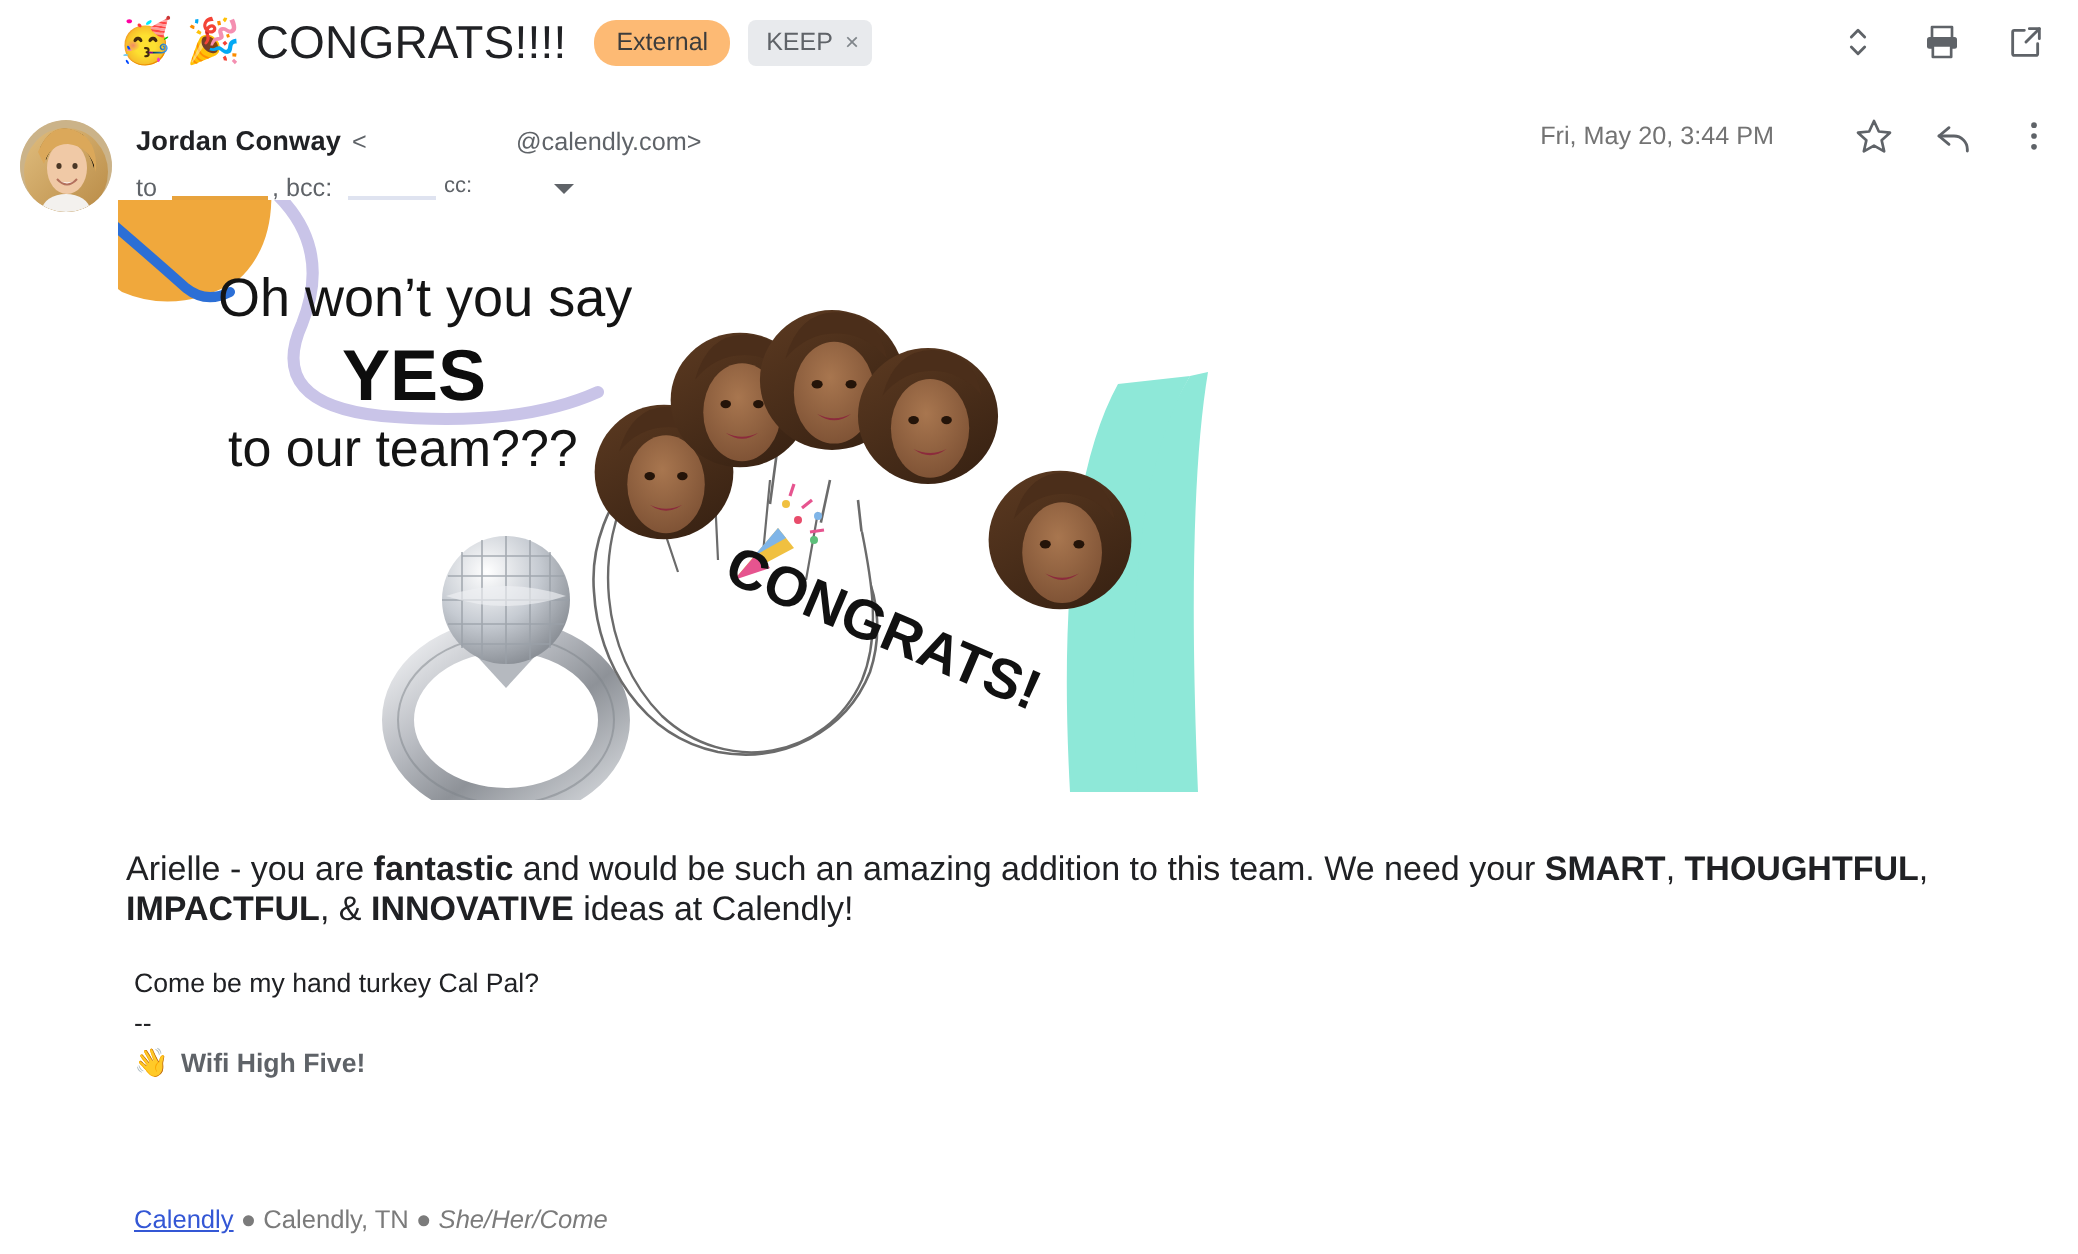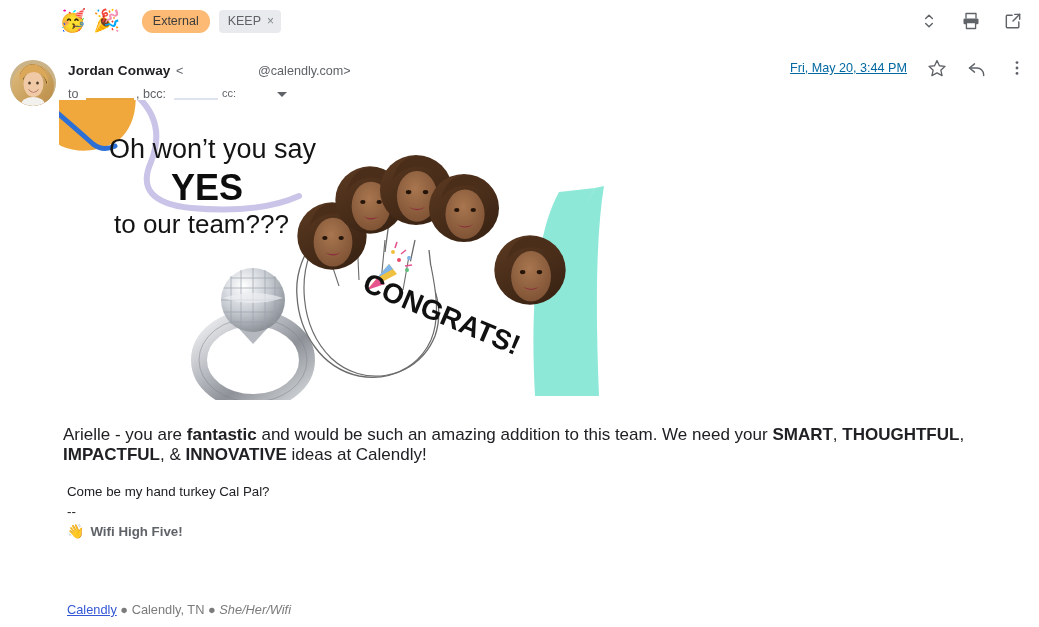--- a/index.html
+++ b/index.html
@@ -75,21 +75,21 @@
   .recip-cc { position: absolute; left: 222px; top: 32px; font-size: 11px; color: #5f6368; }
   .recip-caret {
     position: absolute; left: 277px; top: 37px; width: 0; height: 0;
     border-left: 5px solid transparent; border-right: 5px solid transparent;
     border-top: 5px solid #5f6368;
   }
 
   .header-right {
     position: absolute; right: 12px; top: 58px; display:flex; align-items:center; gap: 20px;
   }
-  .date-text { font-size: 12.6px; color: #0369a1; white-space: nowrap; margin-right: 0; text-decoration: underline; }
+  .date-text { font-size: 12.6px; color: #737373; white-space: nowrap; margin-right: 20px; }
   .hricon { width: 20px; height: 20px; color: #5f6368; display:block; }
   .hricon svg { display:block; }
 
   
   .meme-wrap {
     position: absolute; left: 59px; top: 100px; width: 545px; height: 300px;
     background: #8b5cf6; overflow: hidden;
   }
   .meme-wrap svg { display:block; }
 
@@ -121,20 +121,21 @@
 </style>
 </head>
 <body>
 
 <div id="app">
 
   <div class="subject-bar">
     <div class="subject-left">
       <span class="emoji-title">🥳</span>
       <span class="emoji-title">🎉</span>
+      <span class="subject-text">CONGRATS!!!!</span>
       <span class="badge-external">External</span>
       <span class="chip-keep">
         <span>KEEP</span>
         <span class="chip-x">×</span>
       </span>
     </div>
 
     <div class="subject-right">
       <span class="tbicon">
         <svg width="20" height="20" viewBox="0 0 24 24" fill="none" stroke="currentColor" stroke-width="1.7" stroke-linecap="round" stroke-linejoin="round">
@@ -360,16 +361,16 @@
   <div class="para2">Come be my hand turkey Cal Pal?</div>
   <div class="dashes">--</div>
 
   <div class="wifi-line">
     <span class="wifi-emoji">👋</span>
     <span>Wifi High Five!</span>
   </div>
 
 
   <div class="sig-second">
-    <a class="sig-link" href="#">Calendly</a><span class="dot-sep"> ● </span><span>Calendly, TN</span><span class="dot-sep"> ● </span><span class="sig-pron">She/Her/Wifi</span>
+    <a class="sig-link" href="#">Calendly</a><span class="dot-sep"> ● </span><span>Calendly, TN</span><span class="dot-sep"> ● </span><span class="sig-pron">She/Her/Come</span>
   </div>
 
 </div>
 
 </body></html>

